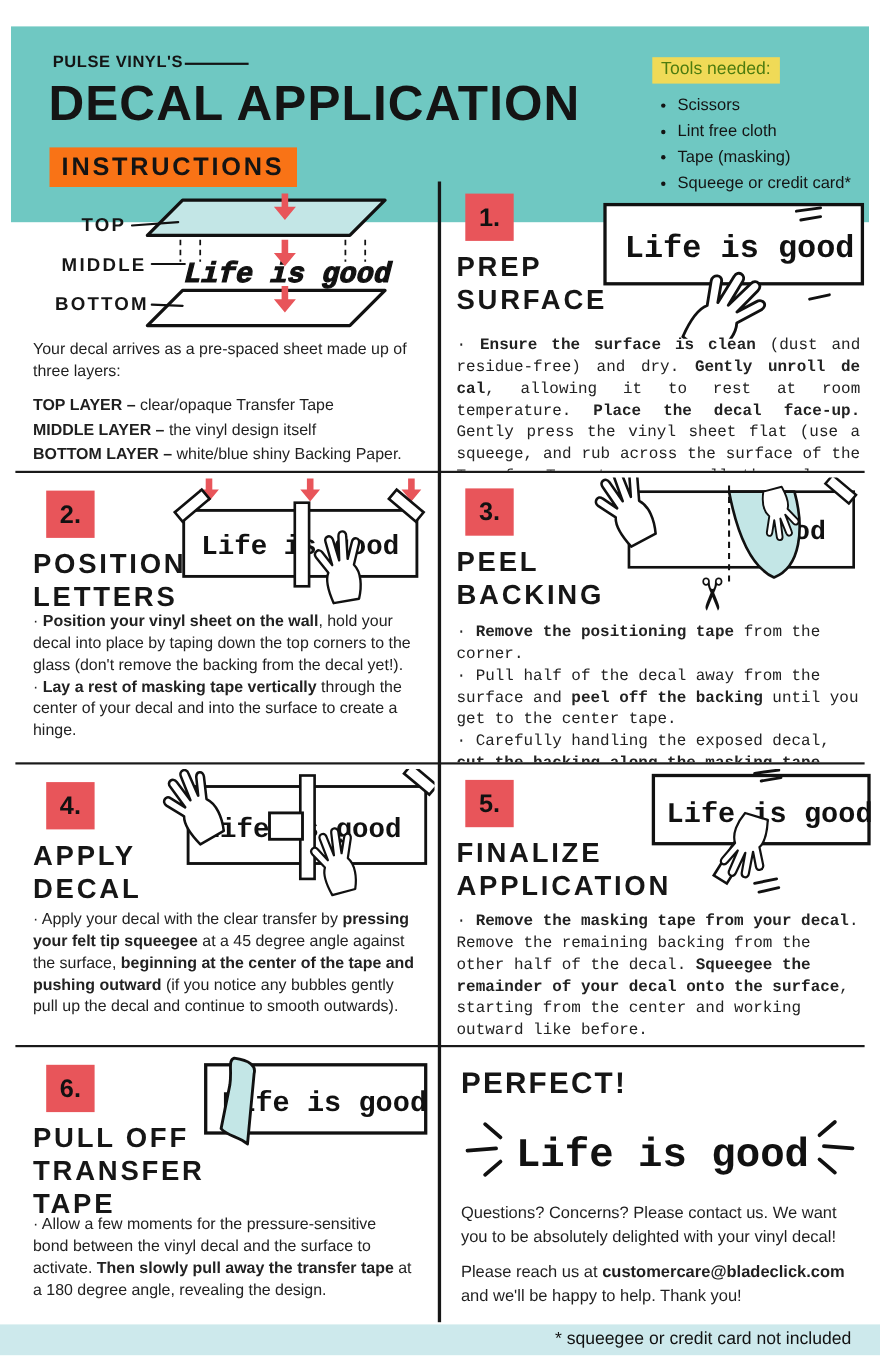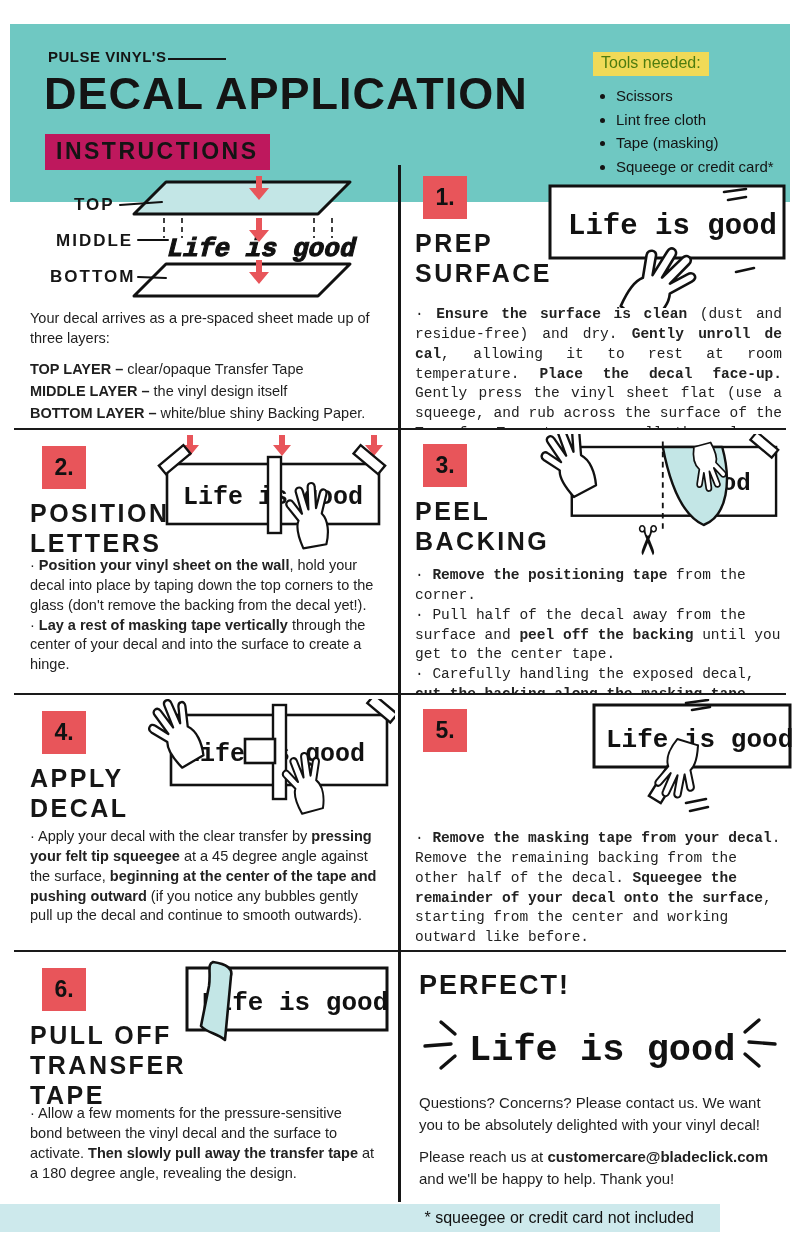--- a/index.html
+++ b/index.html
@@ -16,21 +16,21 @@
   .brand{
     position:absolute;left:38px;top:24px;font-size:15px;font-weight:bold;
     letter-spacing:.5px;color:#141414;white-space:nowrap;
   }
   .brand:after{content:"";display:inline-block;width:58px;border-bottom:2.5px solid #141414;margin-left:2px;vertical-align:2px;}
   .main-title{
     position:absolute;left:34px;top:44px;font-size:45px;font-weight:800;
     letter-spacing:1px;color:#141414;white-space:nowrap;
   }
   .subtitle{
-    position:absolute;left:35px;top:110px;background:#be185d;color:#141414;
+    position:absolute;left:35px;top:110px;background:#f97316;color:#141414;
     font-size:23px;font-weight:bold;letter-spacing:2.5px;padding:4px 11px 5px;
   }
   .tools-label{
     position:absolute;left:583px;top:28px;background:#f0da57;color:#4d7c0f;
     font-size:16px;padding:2px 8px 4px;
   }
   .tools-list{
     position:absolute;left:588px;top:60px;margin:0;padding-left:18px;
     font-size:15px;color:#141414;line-height:1.58;
   }
@@ -70,21 +70,21 @@
   .intro-diagram{position:absolute;left:16px;top:12px;}
   .intro-lead{position:absolute;left:30px;right:26px;top:146px;font-size:14.5px;line-height:1.4;}
   .intro-layers{position:absolute;left:30px;right:12px;top:196px;font-size:14.5px;line-height:1.52;}
   
   .perfect-title{position:absolute;left:20px;top:18px;font-size:27px;font-weight:800;letter-spacing:2px;color:#161616;}
   .perfect-decal{position:absolute;left:8px;top:58px;}
   .perfect-p1{position:absolute;left:20px;right:14px;top:140px;font-size:15px;line-height:1.45;}
   .perfect-p2{position:absolute;left:20px;right:14px;top:194px;font-size:15px;line-height:1.45;}
   
   .footer-bar{
-    position:absolute;left:0;top:1204px;width:720px;height:28px;background:#cde9ec;
+    position:absolute;left:0;top:1204px;width:800px;height:28px;background:#cde9ec;
     font-size:16px;color:#111;text-align:right;line-height:28px;padding-right:26px;box-sizing:border-box;
   }
   
   svg text.decal{font-family:"Liberation Mono","DejaVu Sans Mono",monospace;font-weight:bold;fill:#111;}
   svg .ln{stroke:#111;stroke-linecap:round;}
   b{font-weight:bold;}
 </style>
 </head>
 <body>
 
@@ -243,20 +243,22 @@
         </g>
         <g transform="translate(142,58) rotate(-15) scale(0.72)">
           <path d="M24,88 C20,72 19,60 24,52 L13,32 C10,26 18,21 21,27 L30,44 L27,16 C26,9 35,8 36,15 L39,40 L43,12 C44,5 53,6 52,13 L49,40 L57,22 C60,15 68,18 65,25 L55,48 C62,58 60,74 54,88 Z" fill="#fff" stroke="#111" stroke-width="2.8" stroke-linejoin="round"></path>
         </g>
       </svg>
       <div class="step-body" style="top:132px;"><span>· Apply your decal with the clear transfer by </span><b>pressing your felt tip squeegee</b><span> at a 45 degree angle against the surface, </span><b>beginning at the center of the tape and pushing outward</b><span> (if you notice any bubbles gently pull up the decal and continue to smooth outwards).</span></div>
     </div>
 
     <div class="cell cell-r">
       <div class="numbox">5.</div>
+      <div class="step-title">FINALIZE
+APPLICATION</div>
       <svg class="illo" style="top:4px;right:2px;" width="298" height="120" viewBox="0 0 298 120">
         <rect x="94" y="6" width="196" height="62" fill="#fff" stroke="#111" stroke-width="3"></rect>
         <text class="decal" x="106" y="48" font-size="26">Life is good</text>
         <g class="ln" stroke-width="2.6">
           <line x1="186" y1="4" x2="208" y2="1"></line>
           <line x1="192" y1="11" x2="210" y2="8"></line>
           <line x1="186" y1="104" x2="206" y2="100"></line>
           <line x1="190" y1="112" x2="208" y2="108"></line>
         </g>
         <rect x="160" y="58" width="14" height="46" fill="#fff" stroke="#111" stroke-width="2.4" transform="rotate(32 167 81)"></rect>

